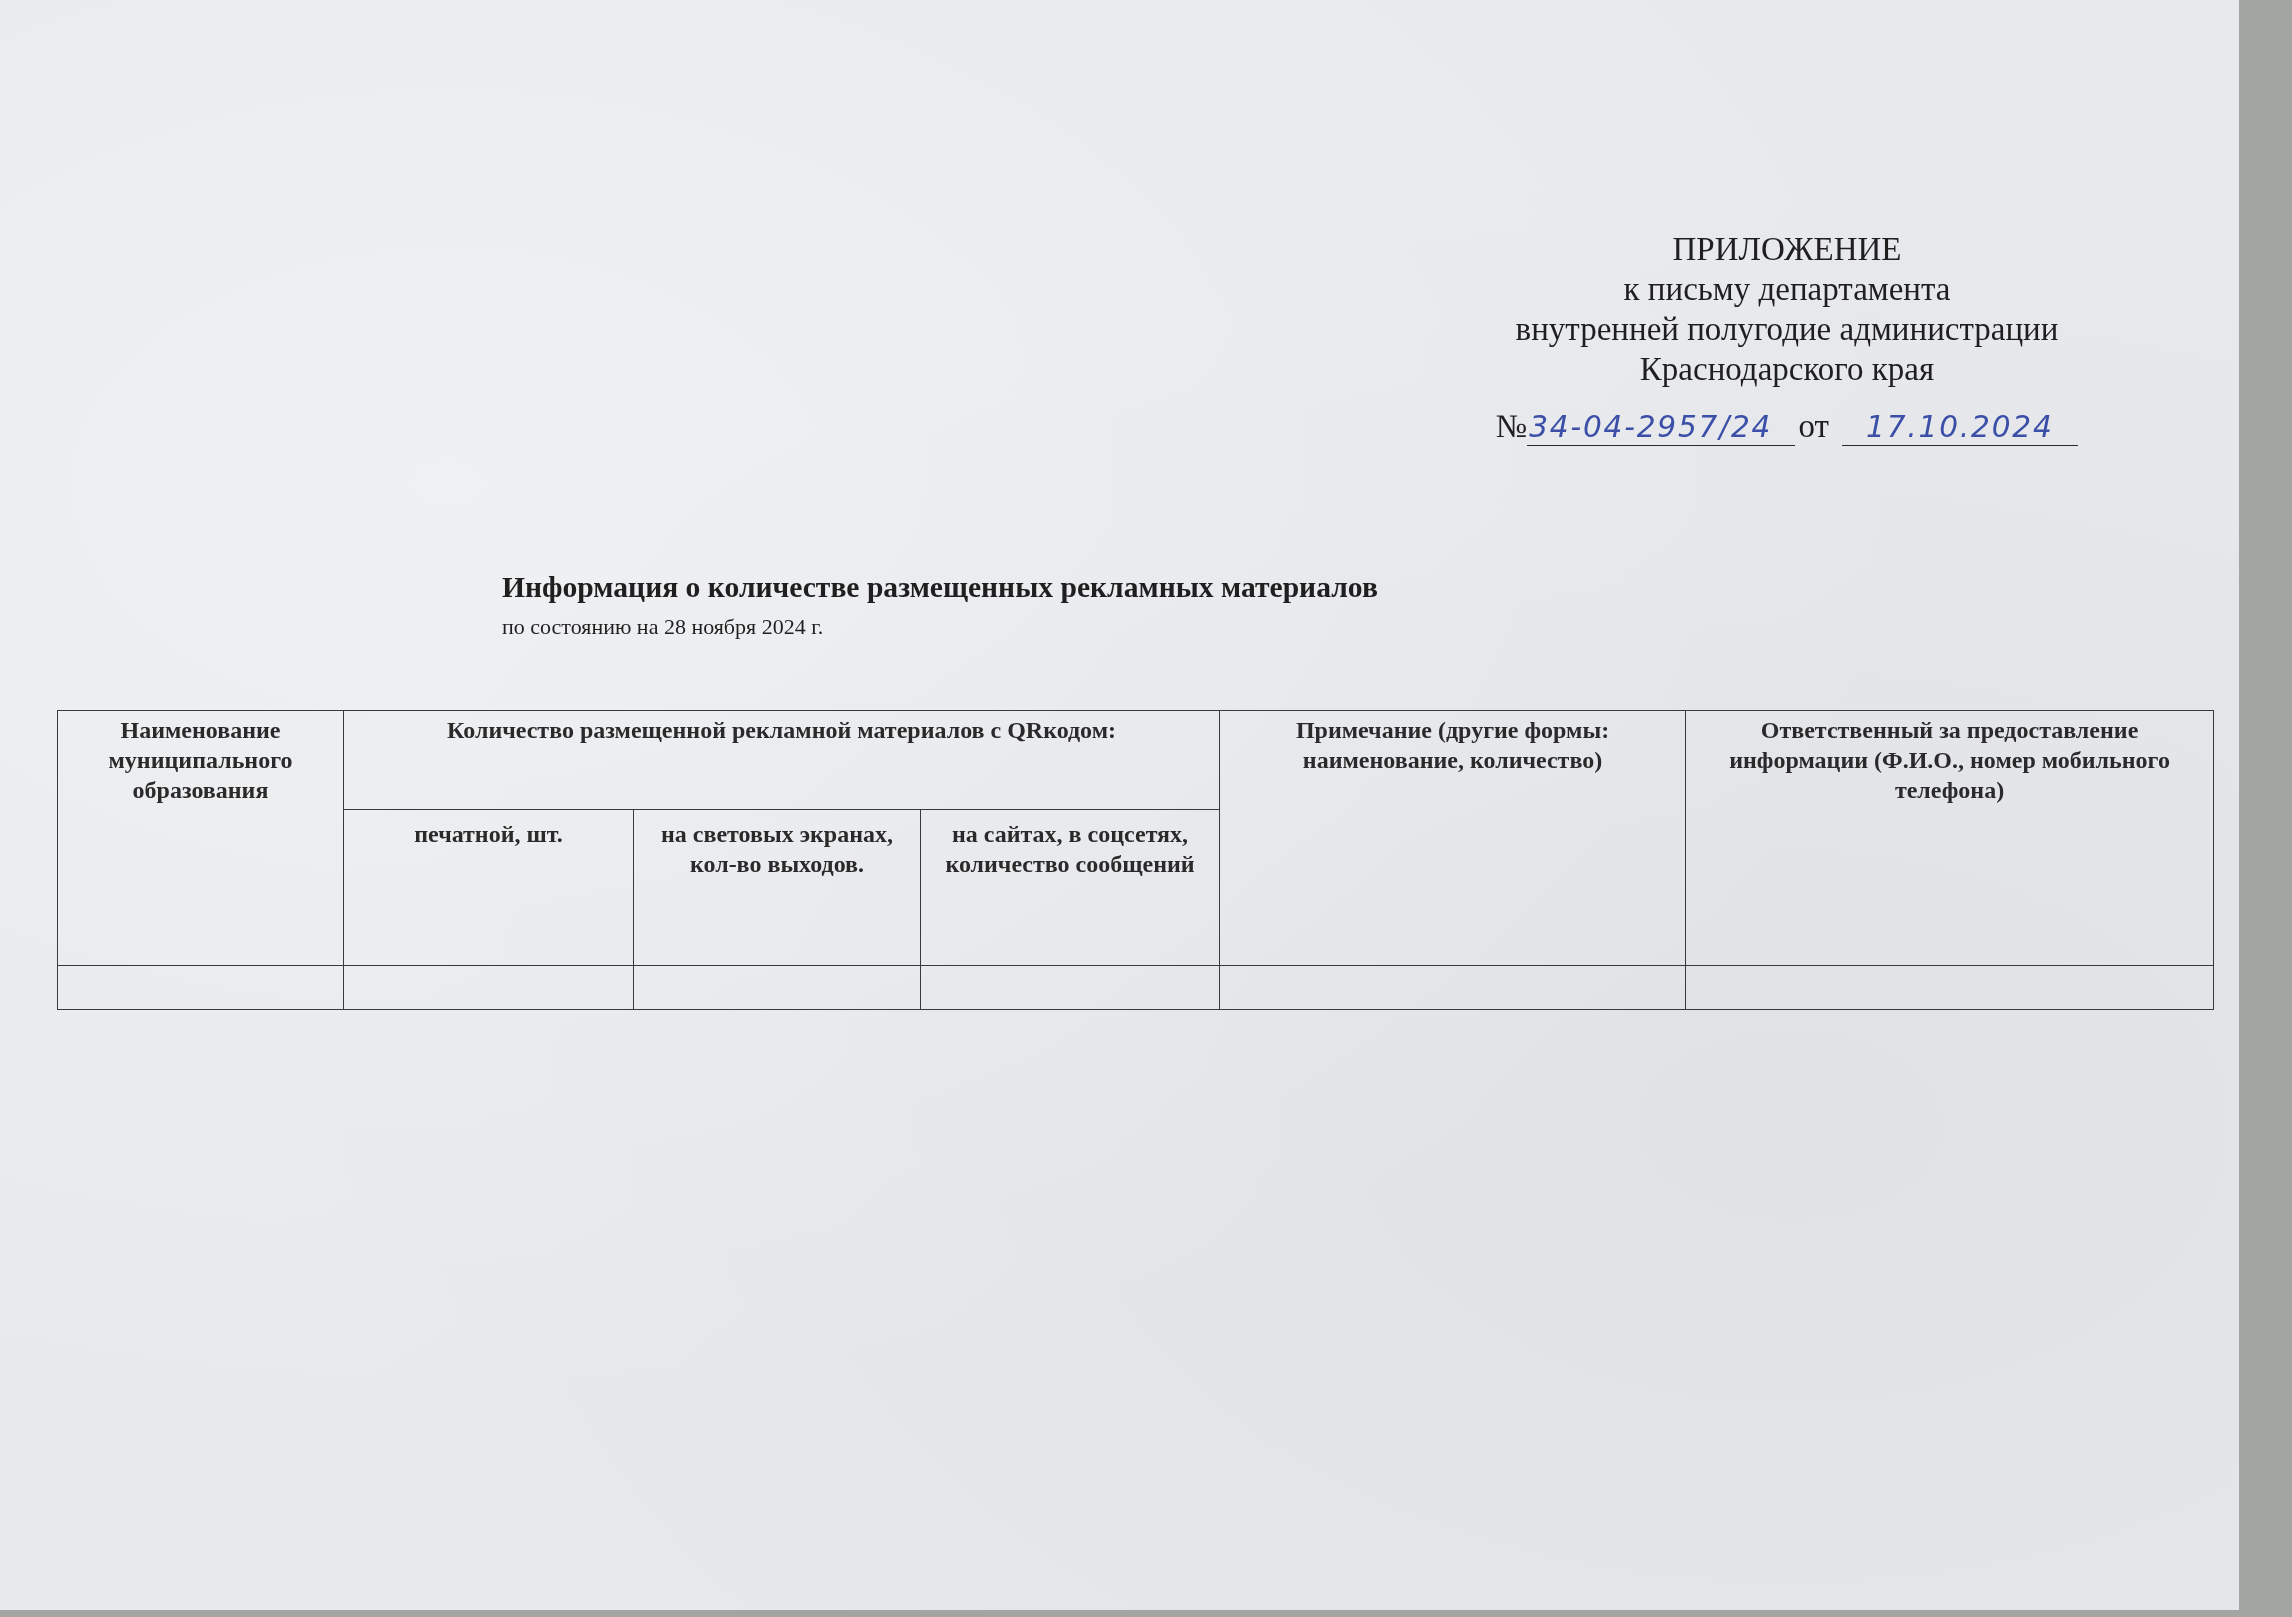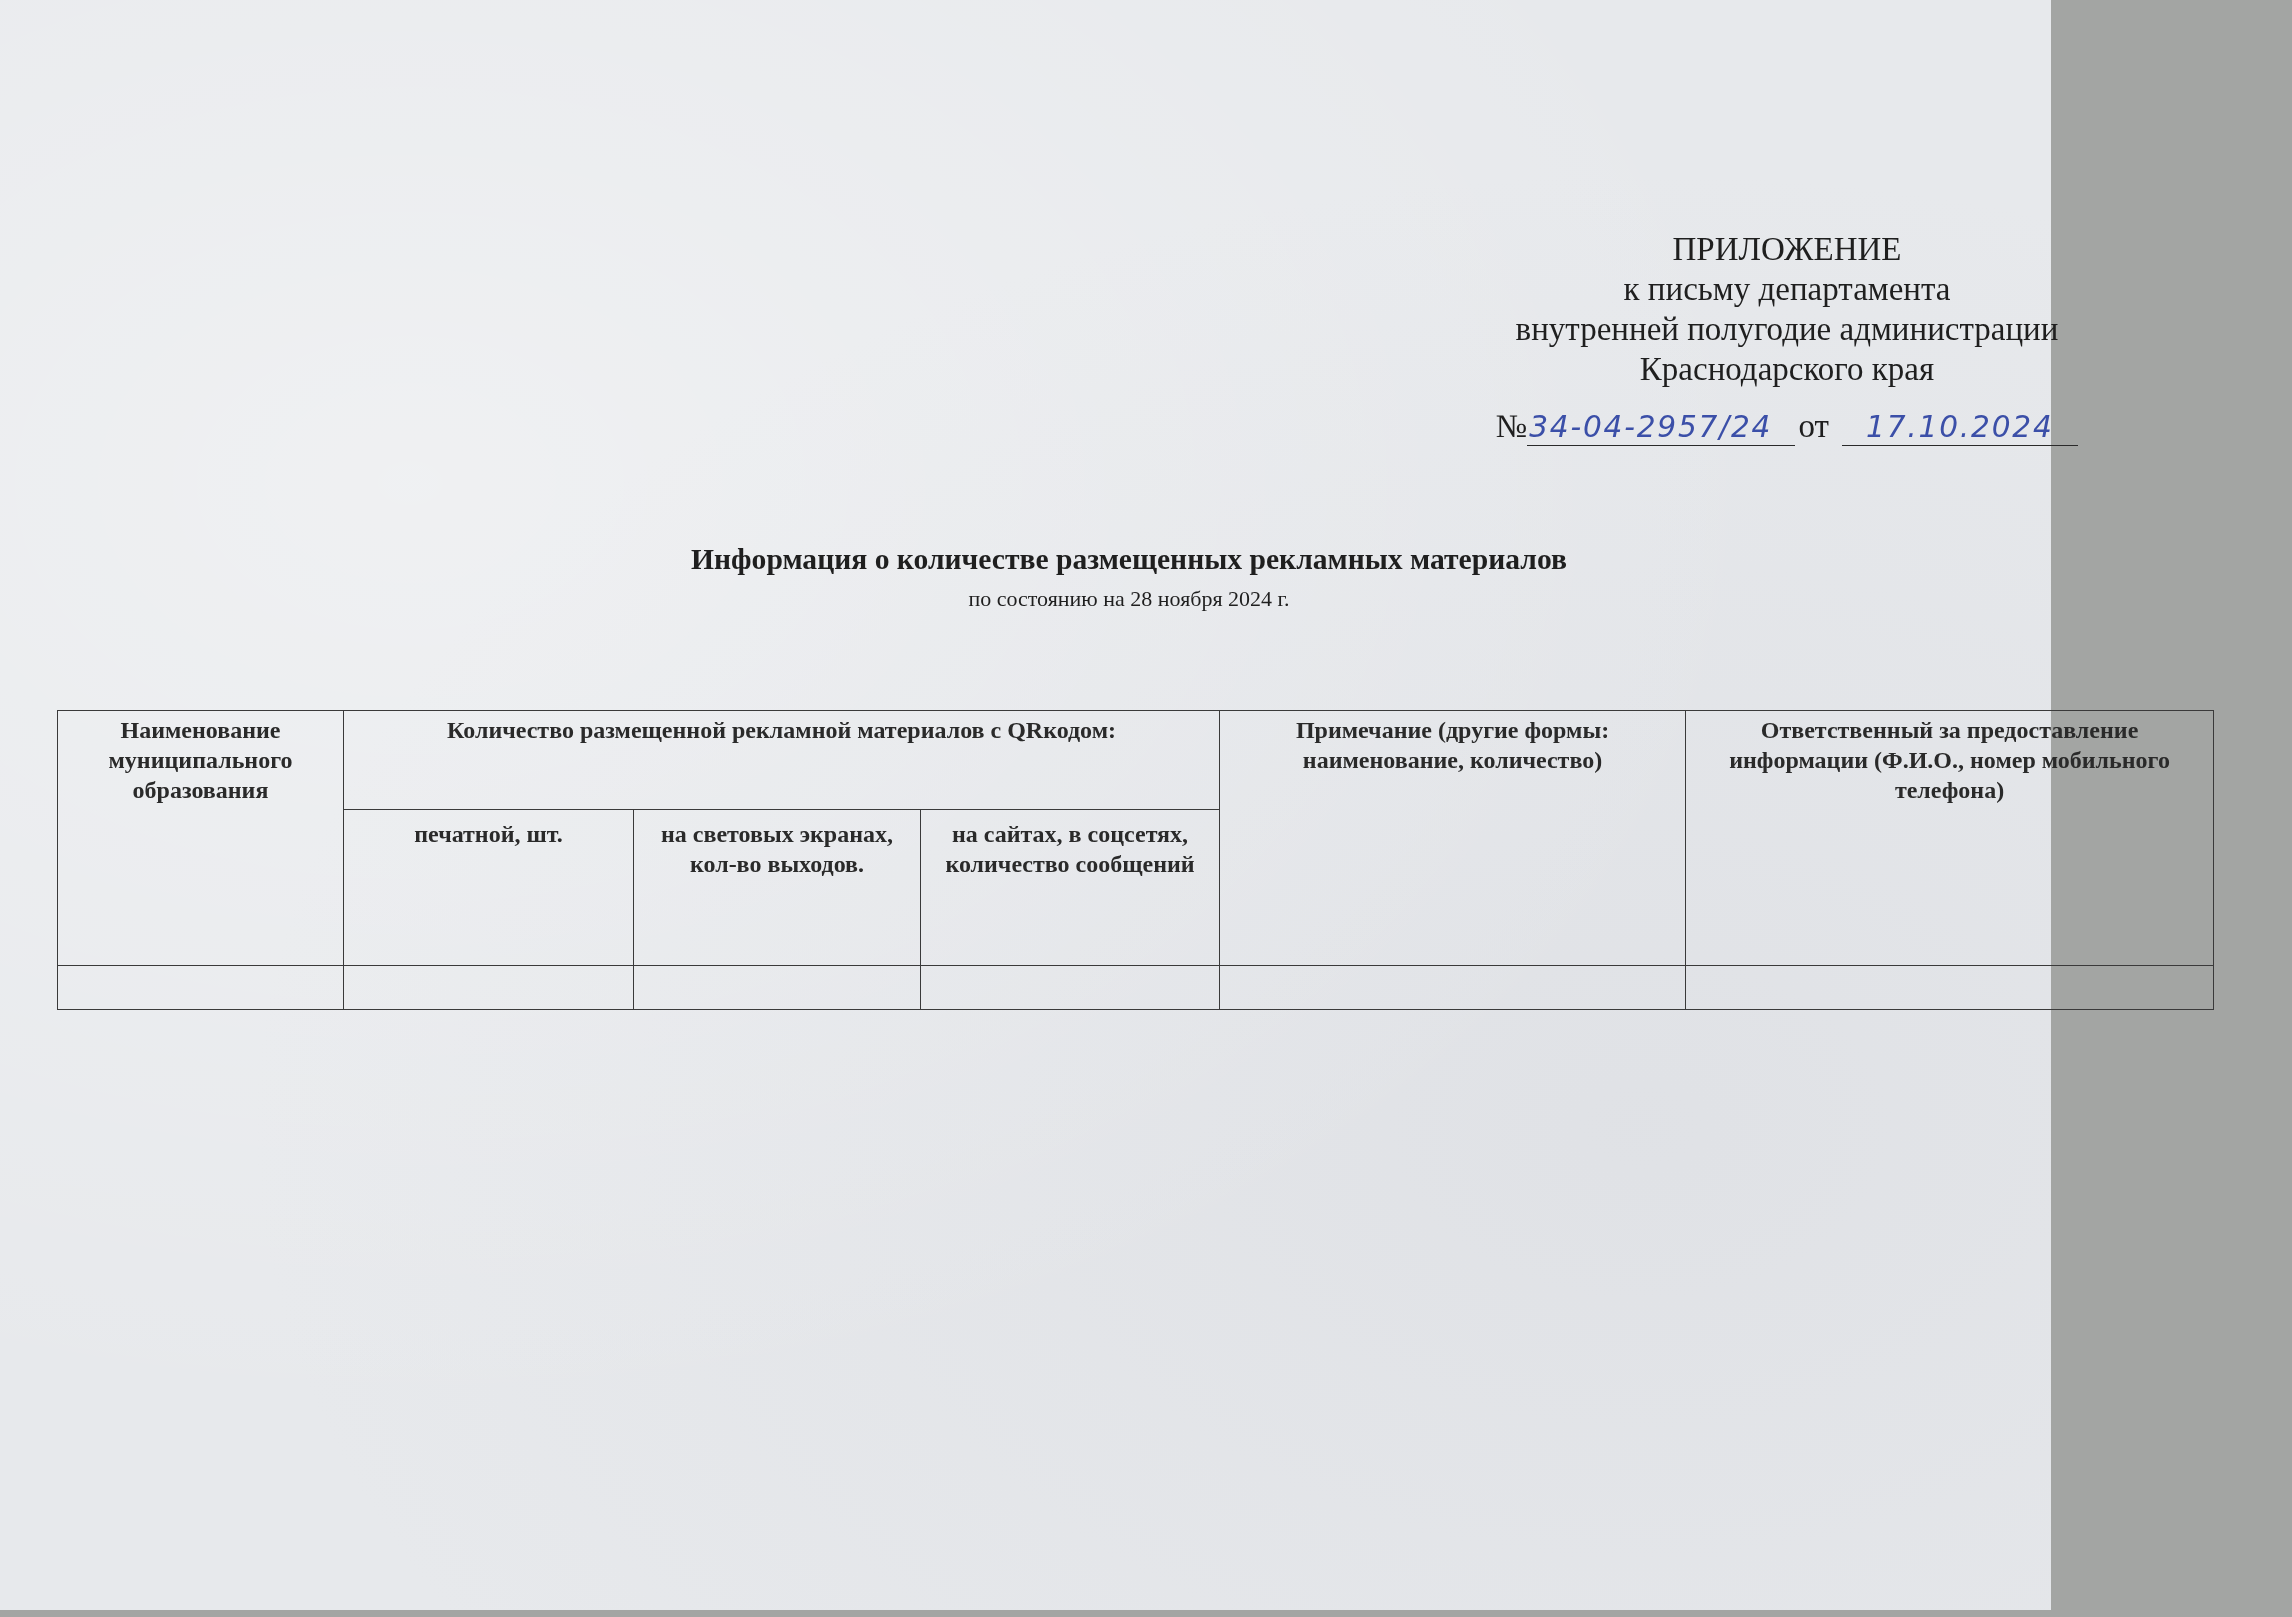--- a/index.html
+++ b/index.html
@@ -8,21 +8,21 @@
       height: 1617px;
       background: #a3a5a3;
       position: relative;
       overflow: hidden;
       font-family: "Liberation Serif", "DejaVu Serif", serif;
       color: #1f1f1f;
     }
     .page {
       position: absolute;
       left: 0; top: 0;
-      width: 2051px;
+      width: 2239px;
       height: 1610px;
       background: #e7e9ec;
       background-image:
         radial-gradient(ellipse at 20% 30%, rgba(255,255,255,0.35), rgba(255,255,255,0) 60%),
         radial-gradient(ellipse at 80% 70%, rgba(210,212,218,0.35), rgba(210,212,218,0) 60%);
     }
     
     .annex {
       position: absolute;
       left: 1433px;
@@ -48,22 +48,22 @@
     }
     .annex .hand.num { width: 264px; text-align: left; }
     .annex .hand.date { width: 233px; text-align: center; margin-left: 12.5px; }
     .annex .ot { margin-left: 3.6px; }
 
     
     .title-block {
       position: absolute;
       left: 502px;
       width: 1254px;
-      top: 540px;
-      text-align: center;
+      top: 568px;
+      text-align: left;
     }
     .title-block .t1, .title-block .t2 {
       display: block;
       font-weight: bold;
       font-size: 29.6px;
       line-height: 39px;
       white-space: nowrap;
     }
     .title-block .t3 {
       display: block;

